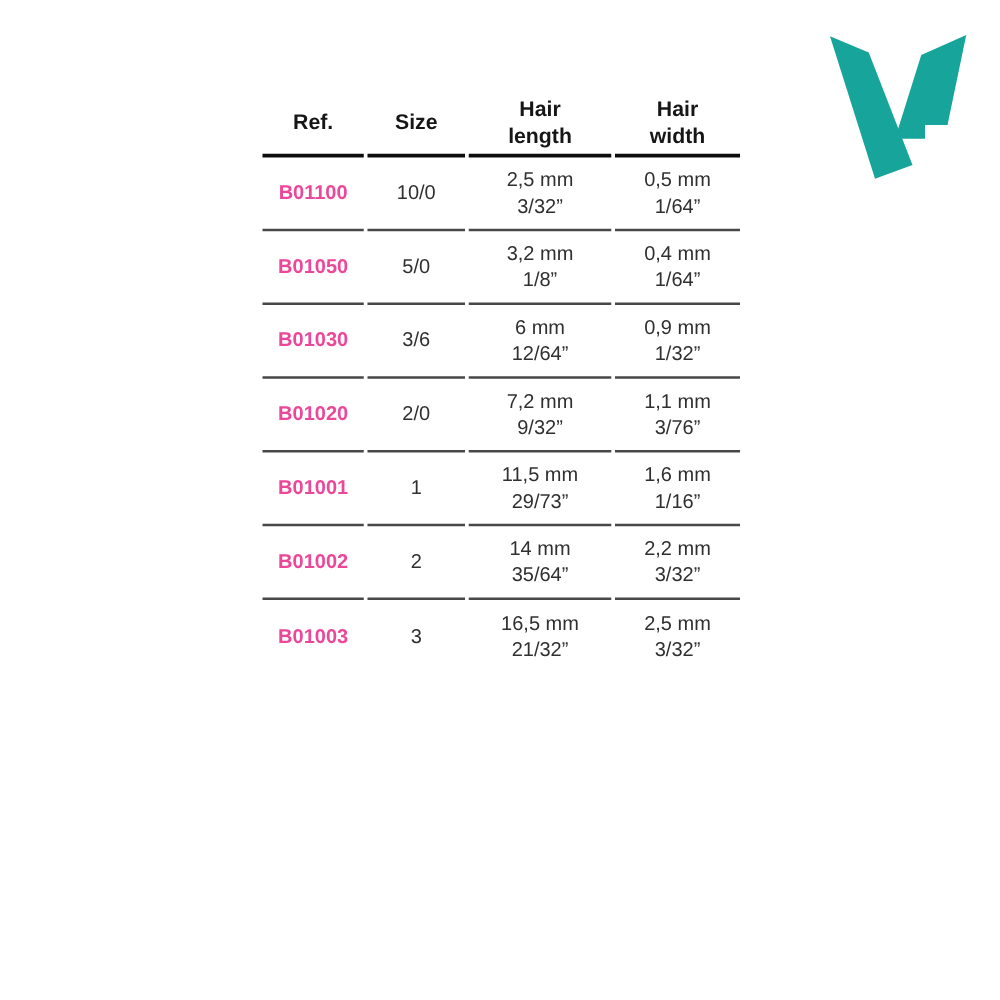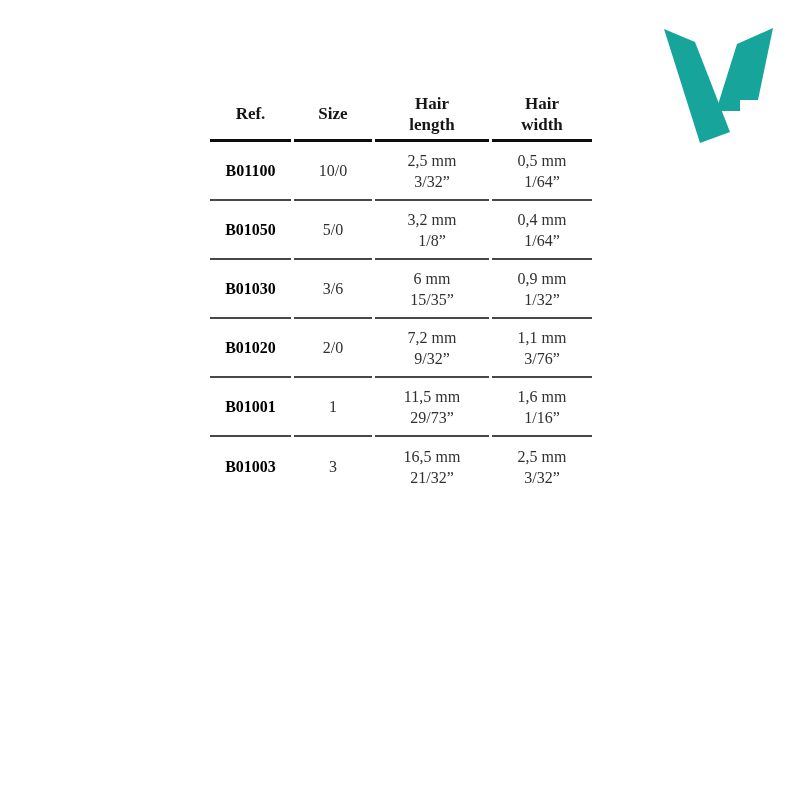--- a/index.html
+++ b/index.html
@@ -8,26 +8,25 @@
     background: #ffffff;
     font-family: "Liberation Sans", sans-serif;
     position: relative;
     overflow: hidden;
   }
   .page { position: relative; width: 800px; height: 800px; background: #ffffff; }
 
   
   table.spec {
     position: absolute;
-    left: 207px; top: 88px;
+    left: 207px; top: 72px;
     width: 388px;
     border-collapse: separate;
     border-spacing: 3px 0;
     table-layout: fixed;
-    font-family: Liberation Serif, serif;
   }
   .spec th {
     height: 54px;
     vertical-align: middle;
     text-align: center;
     font-size: 17px;
     font-weight: 700;
     color: #161616;
     line-height: 21px;
     border-bottom: 3px solid #0d0d0d;
@@ -37,21 +36,21 @@
     height: 59px;
     vertical-align: middle;
     text-align: center;
     font-size: 16px;
     color: #303030;
     line-height: 21px;
     border-bottom: 2px solid #484848;
     padding: 0;
   }
   .spec tr:last-child td { border-bottom: none; }
-  .spec td.ref { font-weight: 700; color: #000000; }
+  .spec td.ref { font-weight: 700; color: #ec4899; }
   .col-ref  { width: 81px; }
   .col-size { width: 78px; }
   .col-len  { width: 114px; }
   .col-wid  { width: 100px; }
   .wrap2 { white-space: pre-line; }
 
   
   .logo {
     position: absolute;
     left: 640px; top: 10px;
@@ -92,39 +91,45 @@
         <td class="ref">B01050</td>
         <td>5/0</td>
         <td><span>3,2 mm</span><br><span>1/8”</span></td>
         <td><span>0,4 mm</span><br><span>1/64”</span></td>
       </tr>
 
 
       <tr>
         <td class="ref">B01030</td>
         <td>3/6</td>
-        <td><span>6 mm</span><br><span>15/35”</span></td>
+        <td><span>6 mm</span><br><span>12/64”</span></td>
         <td><span>0,9 mm</span><br><span>1/32”</span></td>
       </tr>
 
       <tr>
         <td class="ref">B01020</td>
         <td>2/0</td>
         <td><span>7,2 mm</span><br><span>9/32”</span></td>
         <td><span>1,1 mm</span><br><span>3/76”</span></td>
       </tr>
 
 
       <tr>
         <td class="ref">B01001</td>
         <td>1</td>
         <td><span>11,5 mm</span><br><span>29/73”</span></td>
         <td><span>1,6 mm</span><br><span>1/16”</span></td>
       </tr>
 
+      <tr>
+        <td class="ref">B01002</td>
+        <td>2</td>
+        <td><span>14 mm</span><br><span>35/64”</span></td>
+        <td><span>2,2 mm</span><br><span>3/32”</span></td>
+      </tr>
 
       <tr>
         <td class="ref">B01003</td>
         <td>3</td>
         <td><span>16,5 mm</span><br><span>21/32”</span></td>
         <td><span>2,5 mm</span><br><span>3/32”</span></td>
       </tr>
 
 
     </tbody>

